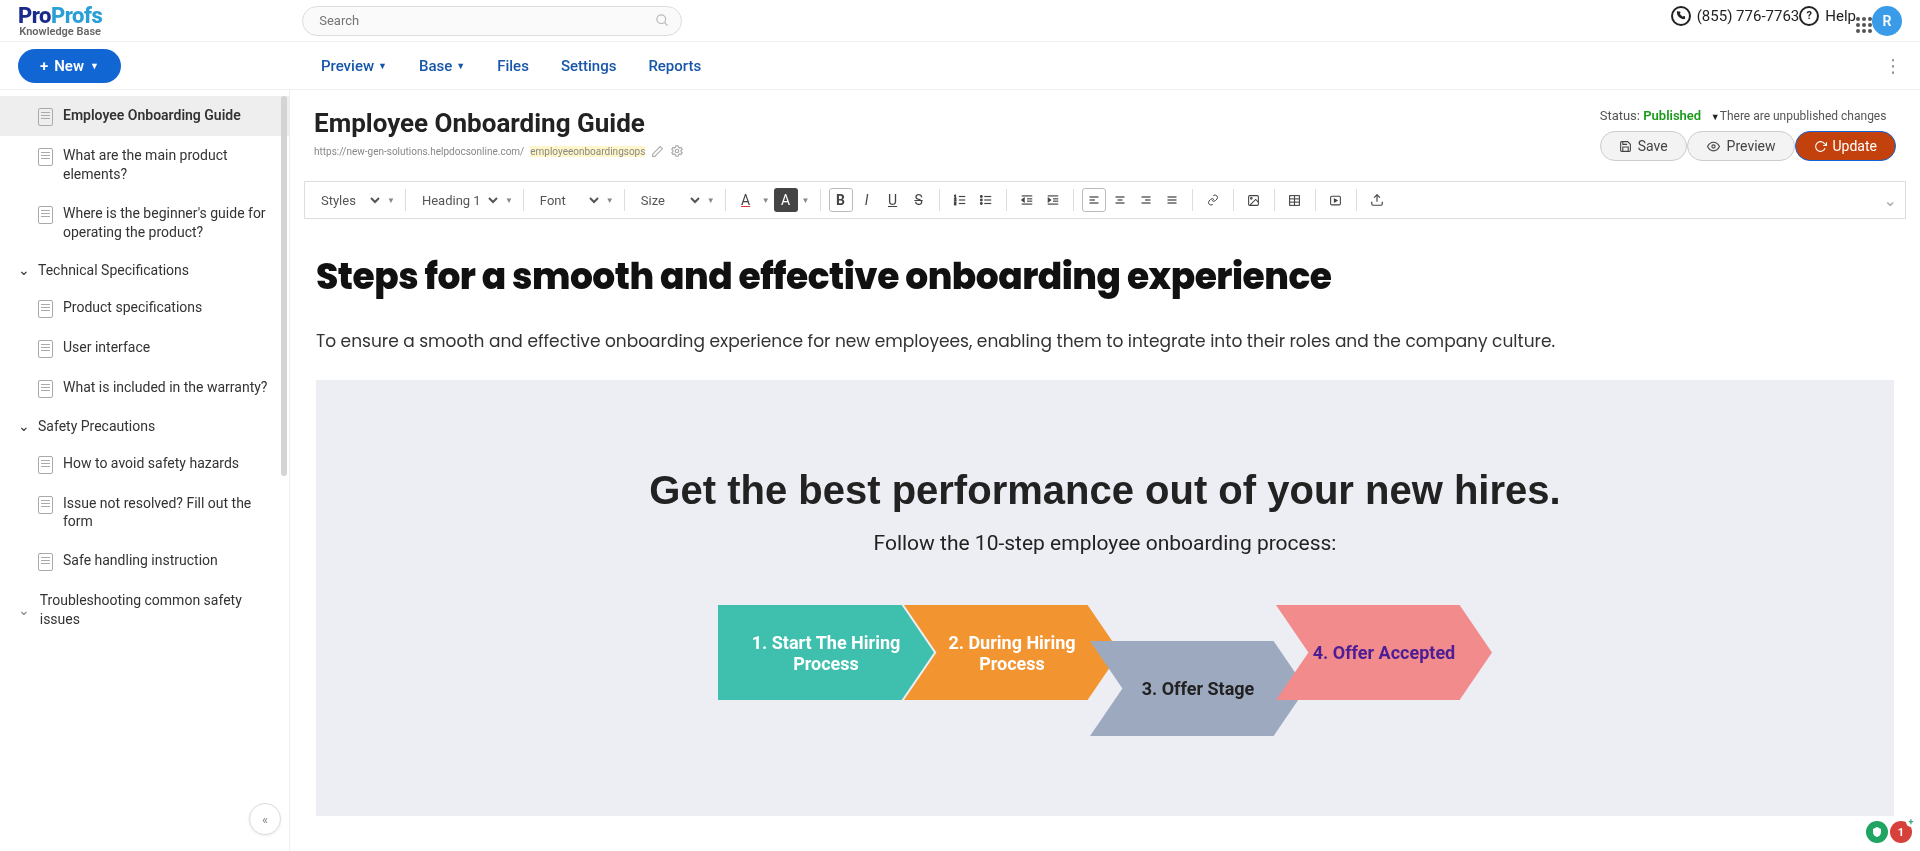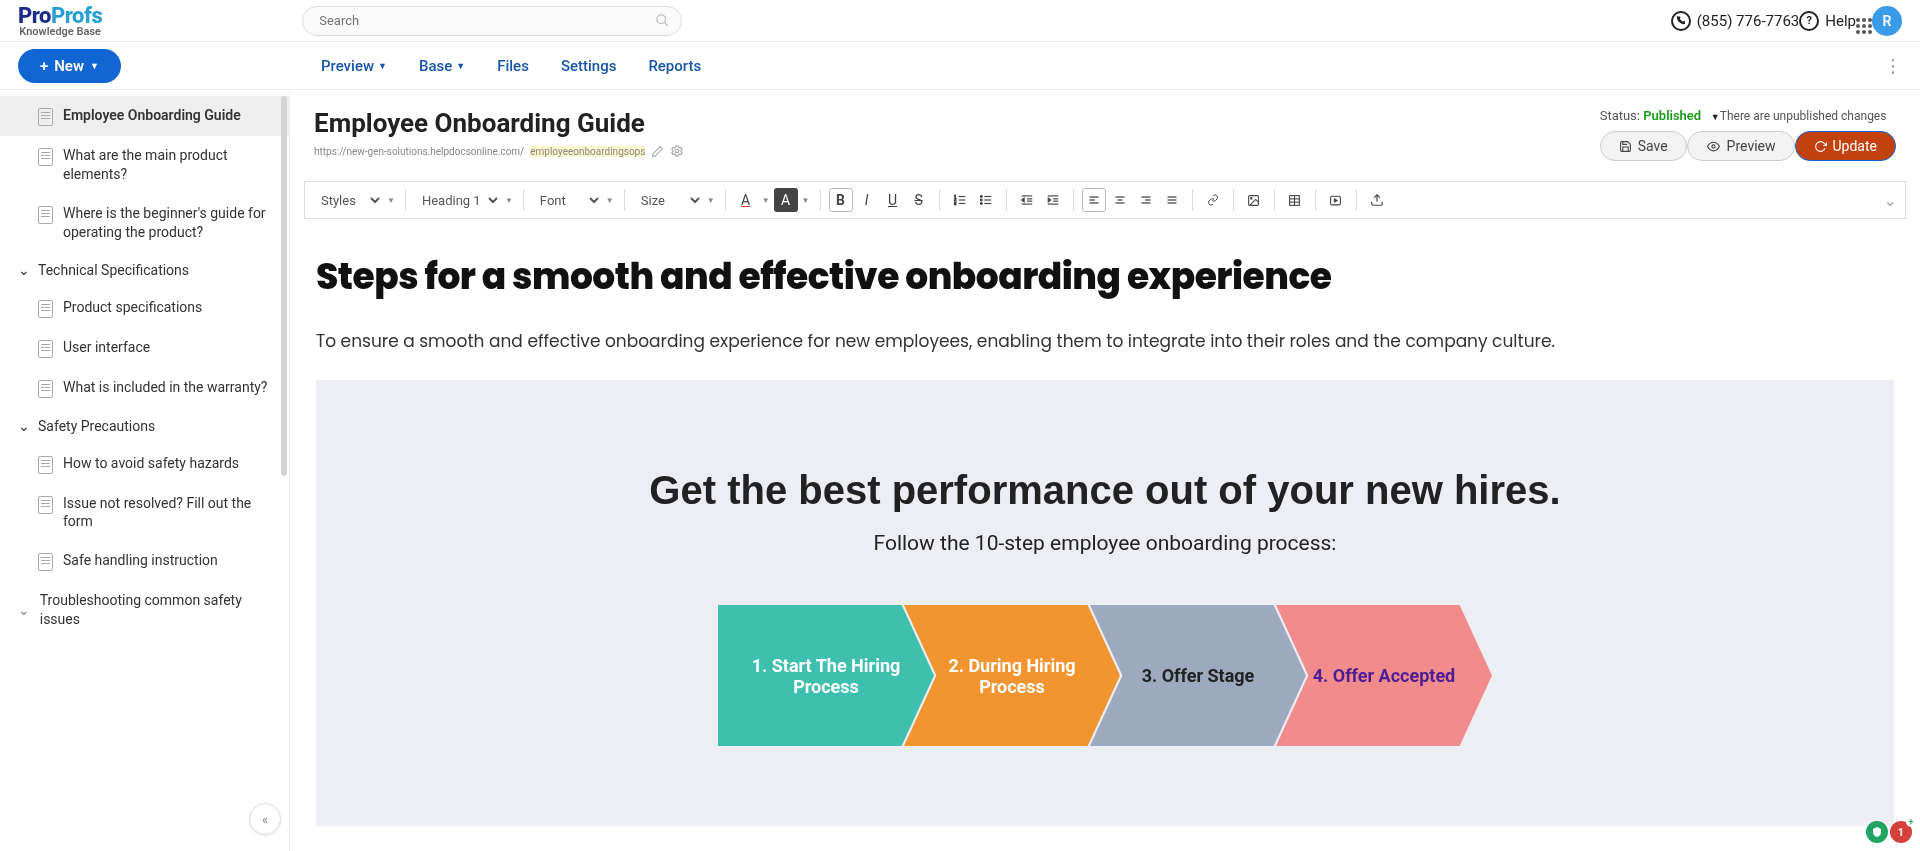--- a/index.html
+++ b/index.html
@@ -8,21 +8,21 @@
 
 .top-header { height: 42px; display: flex; align-items: center; padding: 0 18px; border-bottom: 1px solid #eee; }
 .logo { font-weight: 800; font-size: 22px; letter-spacing: -0.5px; }
 .logo .pro { color: #1a2a8a; }
 .logo .profs { color: #2a9fd6; }
 .logo-sub { font-size: 11px; color: #666; font-weight: 600; text-align: center; margin-top: -3px; }
 .logo-wrap { text-align: center; }
 .search-wrap { margin-left: 200px; position: relative; }
 .search { width: 380px; height: 30px; border: 1px solid #ddd; border-radius: 20px; padding: 0 36px 0 16px; font-size: 13px; background: #fafafa; outline: none; }
 .search-icon { position: absolute; right: 12px; top: 7px; color: #bbb; }
-.top-right { margin-left: auto; display: flex; align-items: center; }
+.top-right { margin-left: auto; display: flex; align-items: flex-start; }
 .phone-group, .help-group { display: flex; align-items: center; gap: 6px; font-size: 15px; color: #222; }
 .icon-circle { width: 20px; height: 20px; border: 2px solid #222; border-radius: 50%; display: inline-flex; align-items: center; justify-content: center; font-size: 11px; font-weight: bold; }
 .apps-grid { display: inline-grid; grid-template-columns: repeat(3, 4px); grid-template-rows: repeat(3, 4px); gap: 2px; }
 .apps-grid span { background: #555; border-radius: 50%; }
 .avatar { width: 30px; height: 30px; border-radius: 50%; background: #3a9be8; color: #fff; display: flex; align-items: center; justify-content: center; font-weight: 600; font-size: 14px; }
 
 
 .nav-row { height: 48px; display: flex; align-items: center; padding: 0 18px; border-bottom: 1px solid #eee; }
 .new-btn { background: #1266d4; color: #fff; border: none; border-radius: 20px; padding: 8px 22px; font-size: 15px; font-weight: 600; cursor: pointer; display: flex; align-items: center; gap: 6px; }
 .nav-links { display: flex; gap: 32px; margin-left: 200px; }
@@ -70,26 +70,26 @@
 .tb-expand { margin-left: auto; color: #aaa; cursor: pointer; }
 
 
 .editor { padding: 30px 26px; }
 .editor h1 { font-family: "Poppins", "Segoe UI", sans-serif; font-size: 36px; font-weight: 800; color: #111; letter-spacing: -0.5px; }
 .editor p.lead { margin-top: 24px; font-size: 17px; color: #333; font-family: "Poppins", sans-serif; }
 .infographic { background: #edeef3; margin-top: 26px; padding: 40px 60px 80px; text-align: center; }
 .info-title { font-size: 40px; font-weight: 700; color: #222; font-family: "Segoe UI", sans-serif; margin-top: 48px; }
 .info-sub { font-size: 21px; margin-top: 18px; color: #222; }
 .steps { display: flex; justify-content: center; margin-top: 50px; }
-.step { height: 141px; display: flex; align-items: center; justify-content: center; font-size: 18px; font-weight: 700; position: relative; flex: 0 0 216px; padding: 0 20px; text-align: center; }
+.step { height: 95px; display: flex; align-items: center; justify-content: center; font-size: 18px; font-weight: 700; position: relative; flex: 0 0 216px; padding: 0 20px; text-align: center; }
 .step.arrow { clip-path: polygon(0 0, 85% 0, 100% 50%, 85% 100%, 0 100%, 15% 50%); margin-left: -30px; }
 .step.first { clip-path: polygon(0 0, 85% 0, 100% 50%, 85% 100%, 0 100%); margin-left: 0; }
 .s1 { background: #3fbfae; color: #fff; }
 .s2 { background: #f2942f; color: #fff; }
-.s3 { background: #9da9bf; color: #222; }
+.s3 { background: #9da9bf; color: #222; margin-top: 36px; }
 .s4 { background: #f28b8b; color: #4c1d95; }
 
 svg { display: block; }
 
 
 .float-badges { position: fixed; bottom: 8px; right: 8px; display: flex; gap: 2px; }
 .badge-g { width: 22px; height: 22px; background: #1fa463; border-radius: 50%; color: #fff; font-size: 13px; display: flex; align-items: center; justify-content: center; }
 .badge-r { width: 22px; height: 22px; background: #d6413c; border-radius: 50%; color: #fff; font-size: 11px; font-weight: bold; display: flex; align-items: center; justify-content: center; position: relative; }
 .badge-r::after { content: "+"; position: absolute; top: -4px; right: -4px; background: #fff; color: #3a7; width: 10px; height: 10px; border-radius: 50%; font-size: 9px; display: flex; align-items: center; justify-content: center; }
 </style>

